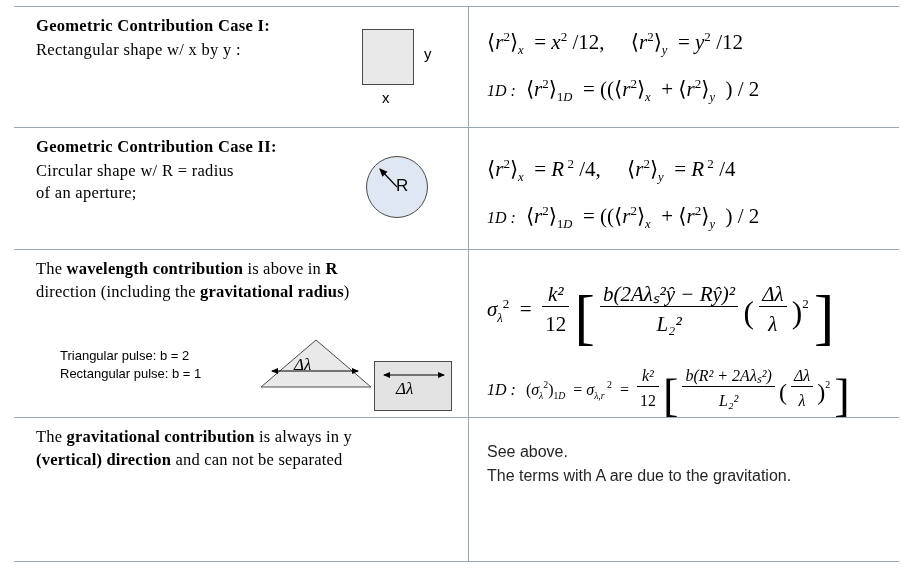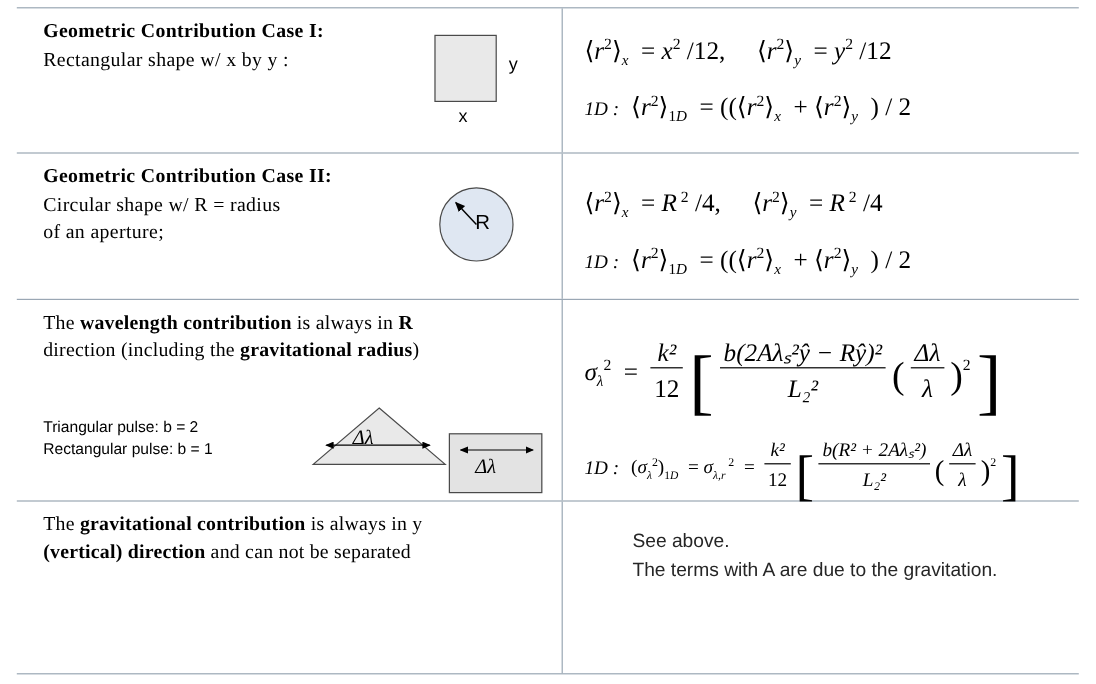--- a/index.html
+++ b/index.html
@@ -67,20 +67,21 @@
   .sub {
     font-family: "Liberation Serif", serif;
     font-size: 16.5px;
     line-height: 1.32;
     letter-spacing: 0.3px;
   }
   .sub-small {
     font-family: "Liberation Sans", sans-serif;
     font-size: 13px;
     line-height: 1.45;
+    margin-left: 24px;
   }
   .plain {
     font-family: "Liberation Sans", sans-serif;
     font-size: 16px;
     line-height: 1.5;
     color: #262626;
   }
 
   .mixed {
     font-family: "Liberation Serif", serif;
@@ -246,21 +247,21 @@
             <span class="up">&nbsp;+&nbsp;</span><span class="ang">⟨</span><span>r</span><sup class="s">2</sup><span class="ang">⟩</span><sub class="s">y</sub>
             <span class="up">&nbsp;) / 2</span>
           </span>
         </div>
       </div>
     </div>
 
     <div class="row" style="height:168px;">
       <div class="cell-left">
         <div class="mixed">
-          <span>The </span><b>wavelength contribution</b><span> is always in </span><b>R</b>
+          <span>The </span><b>wavelength contribution</b><span> is above in </span><b>R</b>
         </div>
         <div class="mixed">
           <span>direction  (including the </span><b>gravitational radius</b><span>)</span>
         </div>
 
         <div class="sub-small" style="margin-top:43px;">Triangular pulse:  b = 2</div>
         <div class="sub-small">Rectangular pulse:  b = 1</div>
 
         <svg class="tri-fig" style="left:245px; top:88px;" width="114" height="52">
           <polygon points="57,2 112,49 2,49" fill="#e9e9e9" stroke="#4a4a4a" stroke-width="1"></polygon>
@@ -330,21 +331,21 @@
               <span class="num"><span>Δλ</span></span>
               <span class="den"><span>λ</span></span>
             </span>
             <span class="big-paren">)</span><sup class="s">2</sup>
             <span class="bigger-brk">]</span>
           </span>
         </div>
       </div>
     </div>
 
-    <div class="row last" style="height:143px;gap:40px;">
+    <div class="row last" style="height:143px;">
       <div class="cell-left">
         <div class="mixed">
           <span>The </span><b>gravitational contribution</b><span> is always in y</span>
         </div>
         <div class="mixed">
           <b>(vertical) direction</b><span> and can not be separated</span>
         </div>
       </div>
 
       <div class="cell-right">

